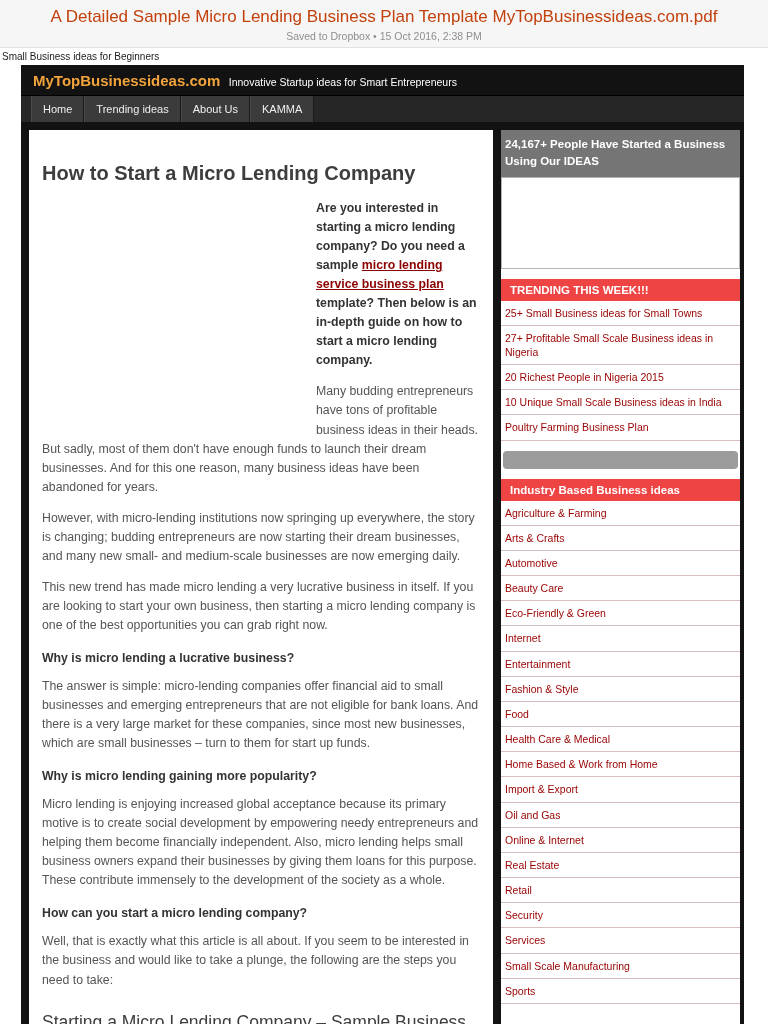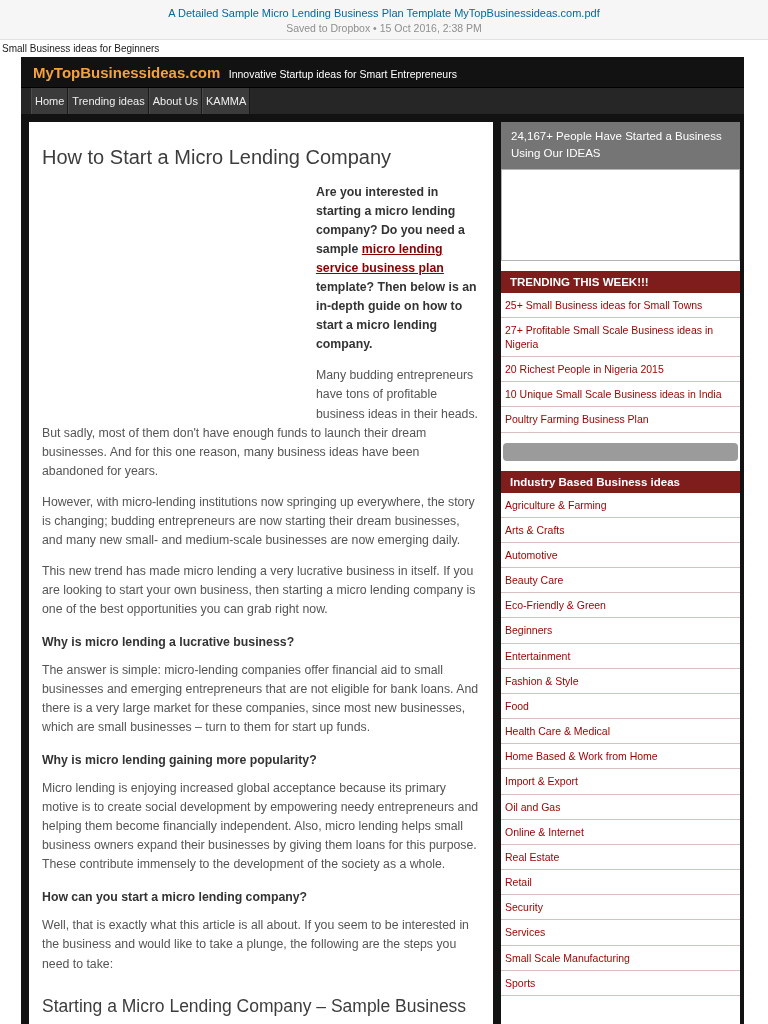--- a/index.html
+++ b/index.html
@@ -4,49 +4,49 @@
 <style>
   * { margin:0; padding:0; box-sizing:border-box; }
   html,body { width:768px; height:1024px; }
   body {
     font-family:"Liberation Sans", sans-serif;
     background:#ffffff;
     overflow:hidden;
   }
   
   .viewer-header { background:#f6f6f6; border-bottom:1px solid #e2e2e2; text-align:center; padding:7px 0 5px; }
-  .viewer-title { color:#0369a1; font-size:11px;text-align:center; }
+  .viewer-title { color:#c2410c; font-size:17px;text-align:center; }
   .viewer-sub { color:#8f8f8f; font-size:10.5px; margin-top:3px; }
   .page-label { font-size:10px; color:#1c1c1c; padding:3px 2px 3px; }
 
   
   .site { width:723px; margin-left:21px; background:#121212; min-height:980px; }
   .site-header { padding:7px 12px 5px; }
   .logo { color:#f2a33c; font-weight:bold; font-size:15px; cursor:pointer; }
   .tagline { color:#ffffff; font-size:10.5px; margin-left:4px; }
   .nav { background:#262626; display:flex; padding-left:10px; border-top:1px solid #000; }
-  .nav-tab { background:#3b3b3b; color:#eeeeee; font-size:11px; padding:7px 3px; border-right:1px solid #191919; border-left:1px solid #4a4a4a; cursor:pointer; white-space:nowrap; }
+  .nav-tab { background:#3b3b3b; color:#eeeeee; font-size:11px; padding:7px 11px; border-right:1px solid #191919; border-left:1px solid #4a4a4a; cursor:pointer; white-space:nowrap; }
 
   .content { display:flex; padding:8px; gap:8px; }
 
   
   .main { background:#ffffff; width:464px; padding:12px 13px 6px; flex:none; }
-  .main h1 { font-size:20px; font-weight:400; color:#3d3d3d; margin:12px 0 14px; }
+  .main h1 { font-size:20px; font-weight:700; color:#3d3d3d; margin:20px 0 14px; }
   .ad-float { float:left; width:260px; height:226px; background:#ffffff; margin-right:14px; margin-bottom:6px; }
   .main p { color:#555555; font-size:12.3px; line-height:1.55; margin-bottom:12px; }
   .main p.intro { font-weight:bold; color:#333333; }
   .body-link { color:#8b0000; text-decoration:underline; font-weight:bold; cursor:pointer; }
   .q-head { font-size:12.3px; font-weight:bold; color:#333333; margin:16px 0 12px; }
   .big-head { font-size:17.5px; font-weight:400; color:#3d3d3d; margin:20px 0 12px; line-height:1.45; }
 
   
   .sidebar { width:239px; flex:none; background:#ffffff; padding:0; display:flex; flex-direction:column; }
-  .banner { background:#757575; color:#ffffff; font-weight:normal; font-size:11.5px; line-height:1.5; padding:6px 10px; }
+  .banner { background:#757575; color:#ffffff; font-weight:bold; font-size:11.5px; line-height:1.5; padding:6px 4px; }
   .ad-box { border:1px solid #b3b3b3; height:92px; background:#ffffff; }
-  .section-header { background:#7f1d1d; color:#ffffff; font-weight:bold; font-size:11.5px; padding:5px 9px; margin-top:10px; }
+  .section-header { background:#ef4444; color:#ffffff; font-weight:bold; font-size:11.5px; padding:5px 9px; margin-top:10px; }
   .side-list { background:#ffffff; }
   .side-link { color:#990000; font-size:10.5px; line-height:1.35; padding:5px 4px; border-bottom:1px solid #d9c0c0; cursor:pointer; }
   .gray-strip { background:#9b9b9b; height:18px; border-radius:4px; margin:10px 2px 0; }
 </style>
 </head>
 <body>
 
 <div class="viewer-header">
   <div class="viewer-title">A Detailed Sample Micro Lending Business Plan Template  MyTopBusinessideas.com.pdf</div>
   <div class="viewer-sub">Saved to Dropbox • 15 Oct 2016, 2:38 PM</div>
@@ -112,21 +112,21 @@
       <div class="gray-strip"></div>
 
       <div class="section-header">Industry Based Business ideas</div>
       <div class="side-list">
 
       <div class="side-link">Agriculture &amp; Farming</div>
           <div class="side-link">Arts &amp; Crafts</div>
           <div class="side-link">Automotive</div>
           <div class="side-link">Beauty Care</div>
           <div class="side-link">Eco-Friendly &amp; Green</div>
-          <div class="side-link">Beginners</div>
+          <div class="side-link">Internet</div>
           <div class="side-link">Entertainment</div>
           <div class="side-link">Fashion &amp; Style</div>
           <div class="side-link">Food</div>
           <div class="side-link">Health Care &amp; Medical</div>
           <div class="side-link">Home Based &amp; Work from Home</div>
           <div class="side-link">Import &amp; Export</div>
           <div class="side-link">Oil and Gas</div>
           <div class="side-link">Online &amp; Internet</div>
           <div class="side-link">Real Estate</div>
           <div class="side-link">Retail</div>

